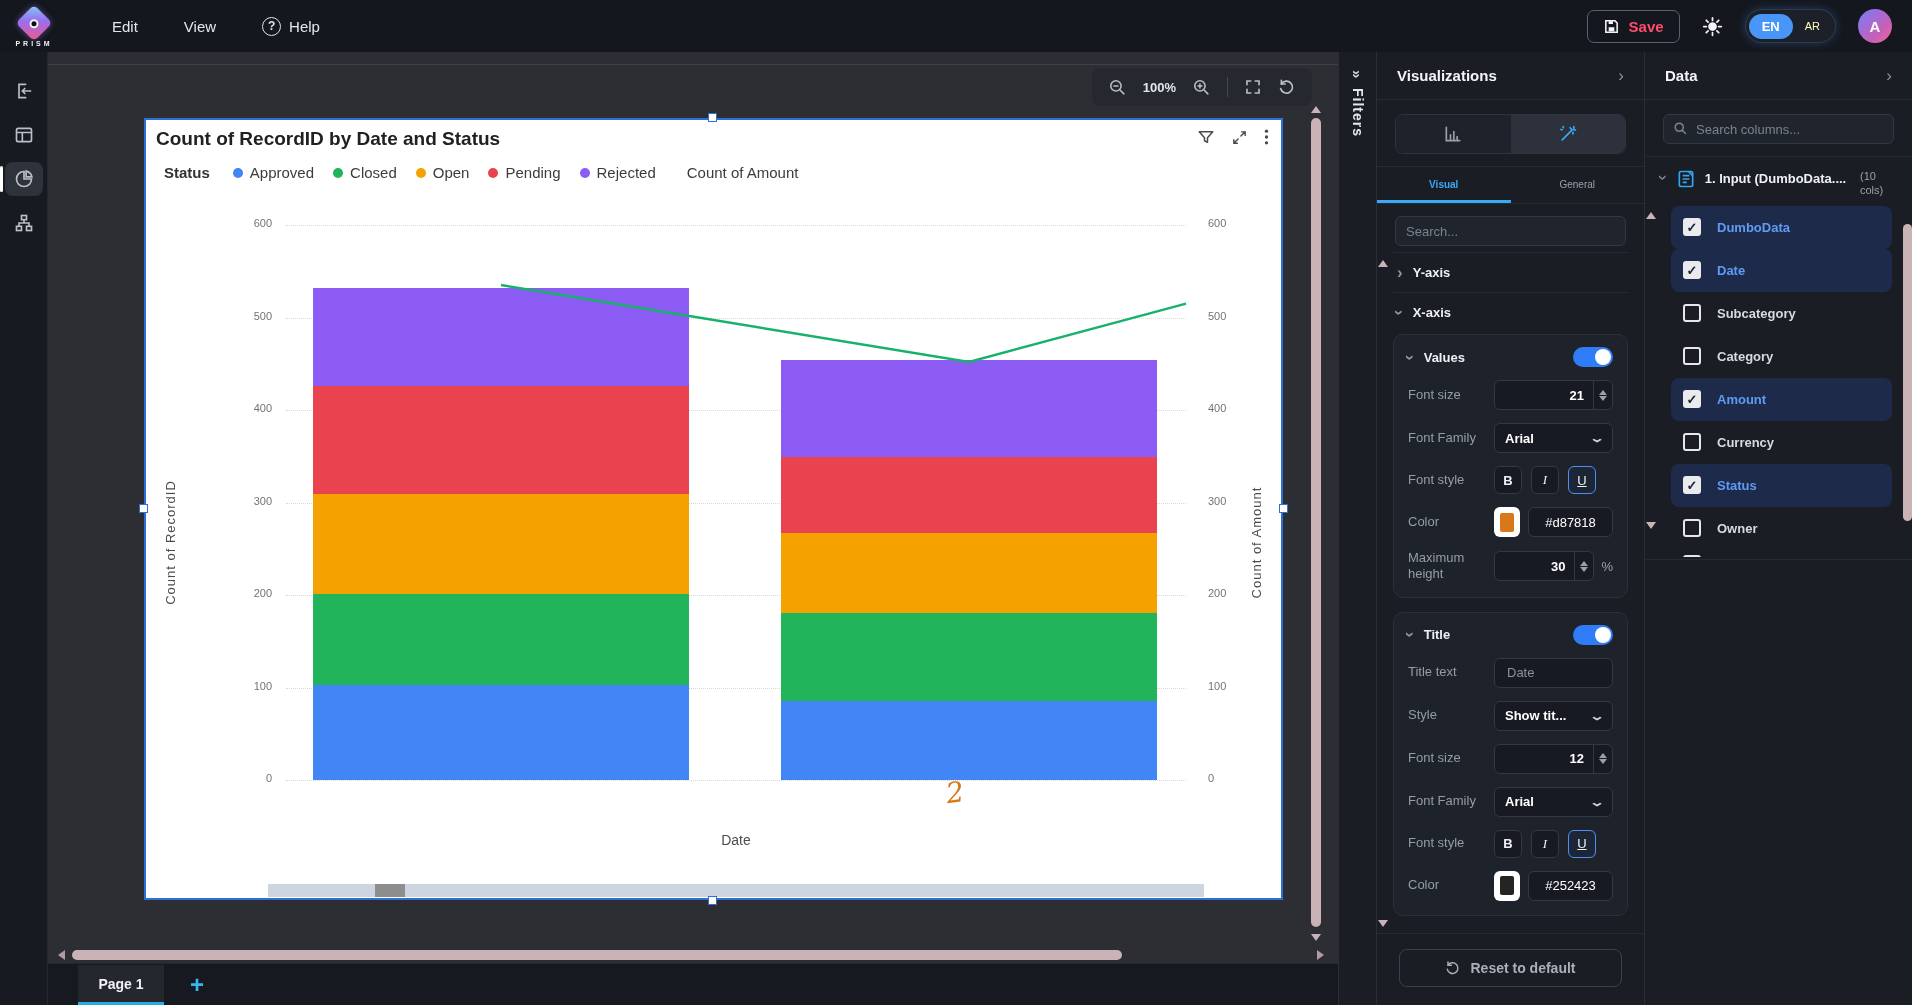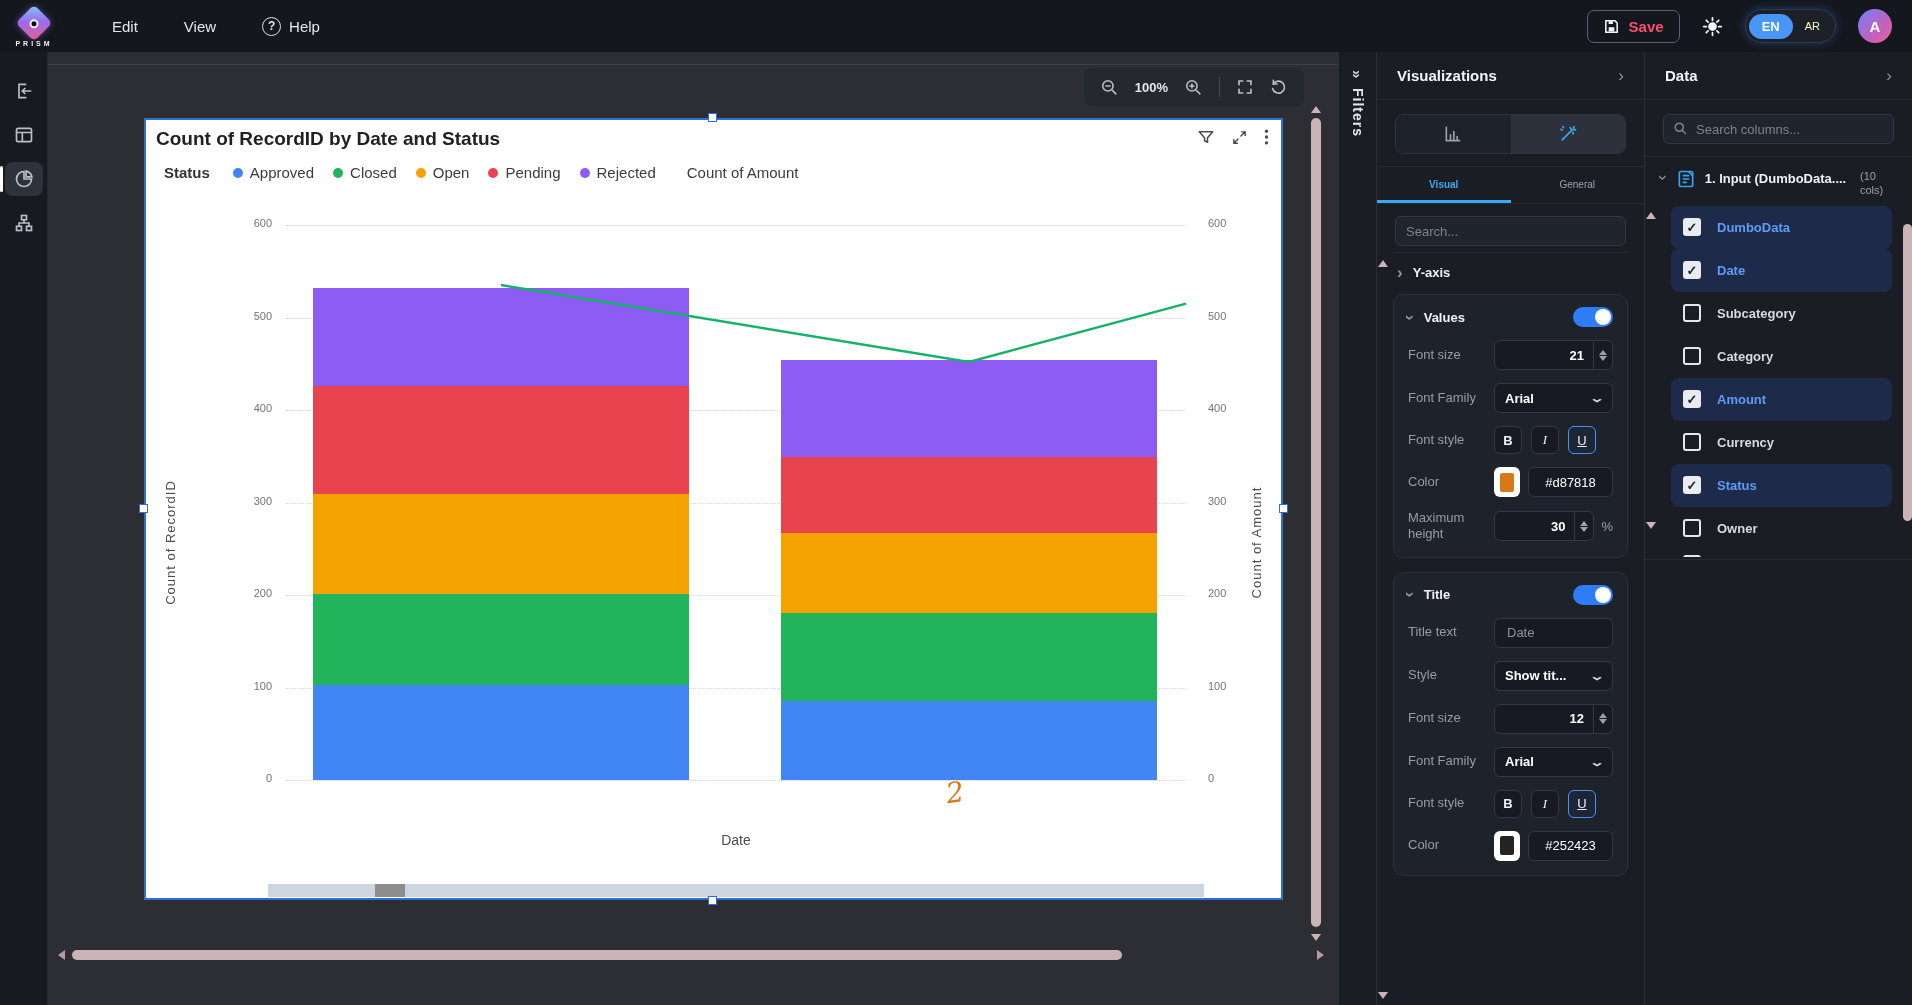--- a/index.html
+++ b/index.html
@@ -36,21 +36,21 @@
   .sidebar { width:48px; background:#171a21; border-right:1px solid #23272f; display:flex; flex-direction:column;
     align-items:center; padding-top:22px; gap:10px; flex:0 0 auto; }
   .side-icon { width:38px; height:34px; display:flex; align-items:center; justify-content:center; position:relative; border-radius:8px; }
   .side-icon svg { stroke:#b9bec7; }
   .side-icon.active { background:#2d323b; }
   .side-icon.active::before { content:""; position:absolute; left:-5px; top:4px; bottom:4px; width:3px; background:#fff; border-radius:2px; }
 
   
   .canvas-col { flex:1; position:relative; background:#2c2e33; min-width:0; }
   .canvas-topline { position:absolute; left:0; right:0; top:12px; height:1px; background:#3d4047; }
-  .zoom-toolbar { position:absolute; right:34px; top:16px; height:38px; background:#25282e; border-radius:8px;
+  .zoom-toolbar { position:absolute; right:26px; top:16px; height:38px; background:#25282e; border-radius:8px;
     display:flex; align-items:center; gap:16px; padding:0 16px; color:#b9bec7; z-index:5; }
   .zoom-pct { font-size:13px; font-weight:bold; color:#e3e6eb; }
   .tb-sep { width:1px; height:20px; background:#43474f; }
 
   
   .chart-card { position:absolute; left:96px; top:66px; width:1139px; height:782px; background:#fff;
     border:2px solid #2e6fd6; color:#252423; }
   .handle { position:absolute; width:9px; height:9px; background:#fff; border:1.5px solid #2e6fd6; z-index:6; }
   .chart-title { position:absolute; left:10px; top:8px; font-size:19px; font-weight:bold; color:#212121; }
   .chart-icons { position:absolute; right:12px; top:8px; display:flex; align-items:center; gap:16px; color:#4a4a4a; }
@@ -365,20 +365,24 @@
         <div class="tri up"></div>
         <div class="vscroll-thumb"></div>
         <div class="tri down"></div>
       </div>
       <div class="hscroll">
         <div class="tri left"></div>
         <div class="hscroll-thumb"></div>
         <div class="tri right"></div>
       </div>
 
+      <div class="pages-bar">
+        <div class="page-tab">Page 1</div>
+        <div class="add-page">+</div>
+      </div>
     </div>
 
     <div class="filters-strip">
       <div class="filters-chevrons">»</div>
       <div class="filters-vertical">Filters</div>
     </div>
 
     <div class="panel">
       <div class="panel-header">
         <span class="panel-title">Visualizations</span>
@@ -409,20 +413,24 @@
 
       <div class="viz-search">
         <input placeholder="Search..." style="">
       </div>
 
       <div class="viz-scroll">
         <div class="tri up scroll-cue" style="position:absolute; top:8px;"></div>
         <div class="sec-row">
           <span class="chev">›</span>
           <span>Y-axis</span>
+        </div>
+        <div class="sec-row">
+          <span class="chev open">›</span>
+          <span>X-axis</span>
         </div>
 
         <div class="group-card">
           <div class="group-head">
             <span class="chev open">›</span>
             <span>Values</span>
             <div class="toggle"></div>
           </div>
           <div class="field-row">
             <span class="field-label">Font size</span>
@@ -534,20 +542,29 @@
                   <span class="swatch-inner" style="background:#252423;"></span>
                 </span>
               <span class="text-input">#252423</span>
             </div>
           </div>
         </div>
 
         <div class="tri down scroll-cue" style="position:absolute; bottom:6px;"></div>
       </div>
 
+      <div class="reset-wrap">
+        <button class="reset-btn">
+          <svg width="16" height="16" viewBox="0 0 24 24" fill="none" stroke="#aab0ba" stroke-width="2.2" stroke-linecap="round">
+            <path d="M4.5 8a8 8 0 1 1-1 6"></path>
+              <path d="M4.5 3v5h5"></path>
+          </svg>
+          <span>Reset to default</span>
+        </button>
+      </div>
     </div>
 
     <div class="panel">
       <div class="panel-header">
         <span class="panel-title">Data</span>
         <span class="chev">›</span>
       </div>
 
       <div class="data-search">
         <input placeholder="Search columns..." style="">

